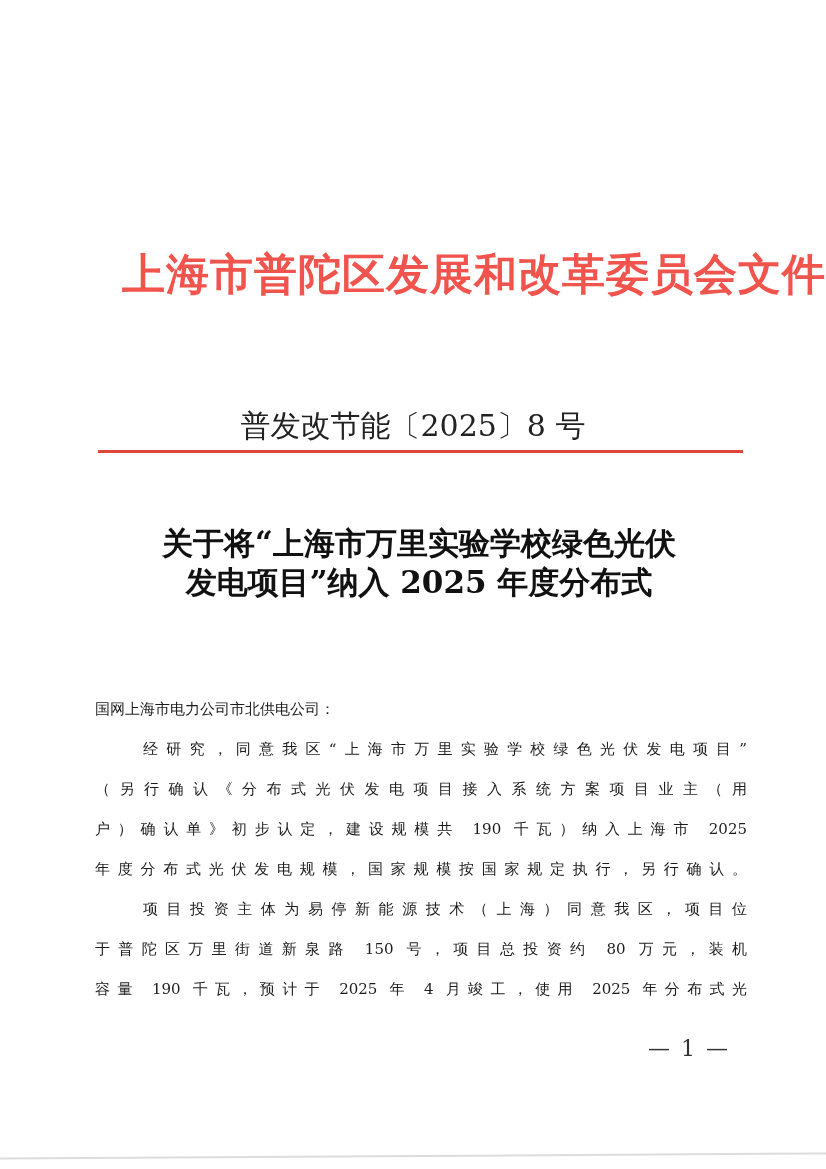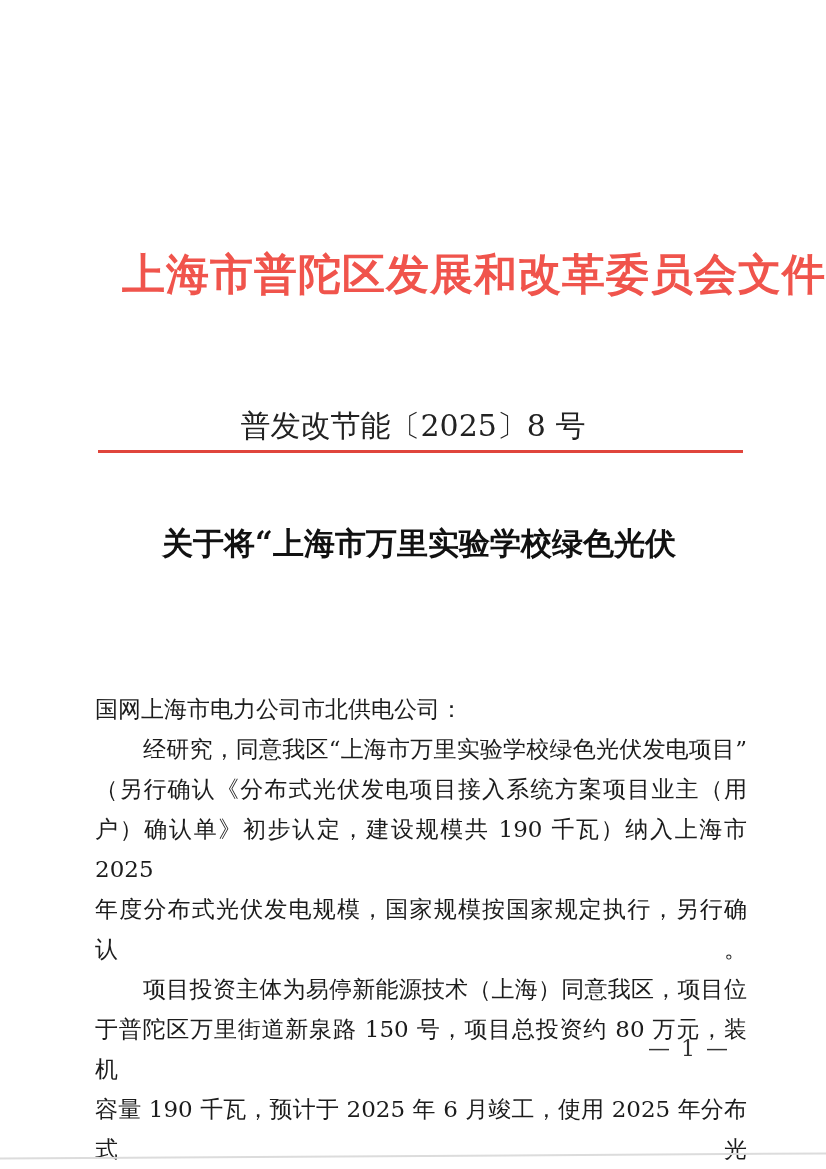--- a/index.html
+++ b/index.html
@@ -66,21 +66,21 @@
   .doc-title .title-line {
     white-space: nowrap;
     margin-left: 12px;
   }
   
   .body-block {
     position: absolute;
     top: 689px;
     left: 95px;
     width: 652px;
-    font-size: 23px;
+    font-size: 15px;
     line-height: 40px;
     color: #1c1c1c;
   }
   .body-line {
     text-align: justify;
     text-align-last: justify;
   }
   .body-line.short {
     text-align: left;
     text-align-last: left;
@@ -115,30 +115,31 @@
 <div class="page">
 
   <div class="header-title">上海市普陀区发展和改革委员会文件</div>
 
   <div class="doc-number">普发改节能〔2025〕8 号</div>
 
   <div class="red-rule"></div>
 
   <div class="doc-title">
     <div class="title-line">关于将“上海市万里实验学校绿色光伏</div>
+    <div class="title-line">发电项目”纳入 2025 年度分布式</div>
   </div>
 
   <div class="body-block">
     <div class="body-line short">国网上海市电力公司市北供电公司：</div>
     <div class="body-line indent">经研究，同意我区“上海市万里实验学校绿色光伏发电项目”</div>
     <div class="body-line">（另行确认《分布式光伏发电项目接入系统方案项目业主（用</div>
     <div class="body-line">户）确认单》初步认定，建设规模共 190 千瓦）纳入上海市 2025</div>
     <div class="body-line">年度分布式光伏发电规模，国家规模按国家规定执行，另行确认。</div>
     <div class="body-line indent">项目投资主体为易停新能源技术（上海）同意我区，项目位</div>
     <div class="body-line">于普陀区万里街道新泉路 150 号，项目总投资约 80 万元，装机</div>
-    <div class="body-line">容量 190 千瓦，预计于 2025 年 6 月竣工，使用 2025 年分布式光</div>
+    <div class="body-line">容量 190 千瓦，预计于 2025 年 4 月竣工，使用 2025 年分布式光</div>
   </div>
 
   <div class="page-number">— 1 —</div>
 
   <div class="scan-edge"></div>
 
 </div>
 
 </body></html>

